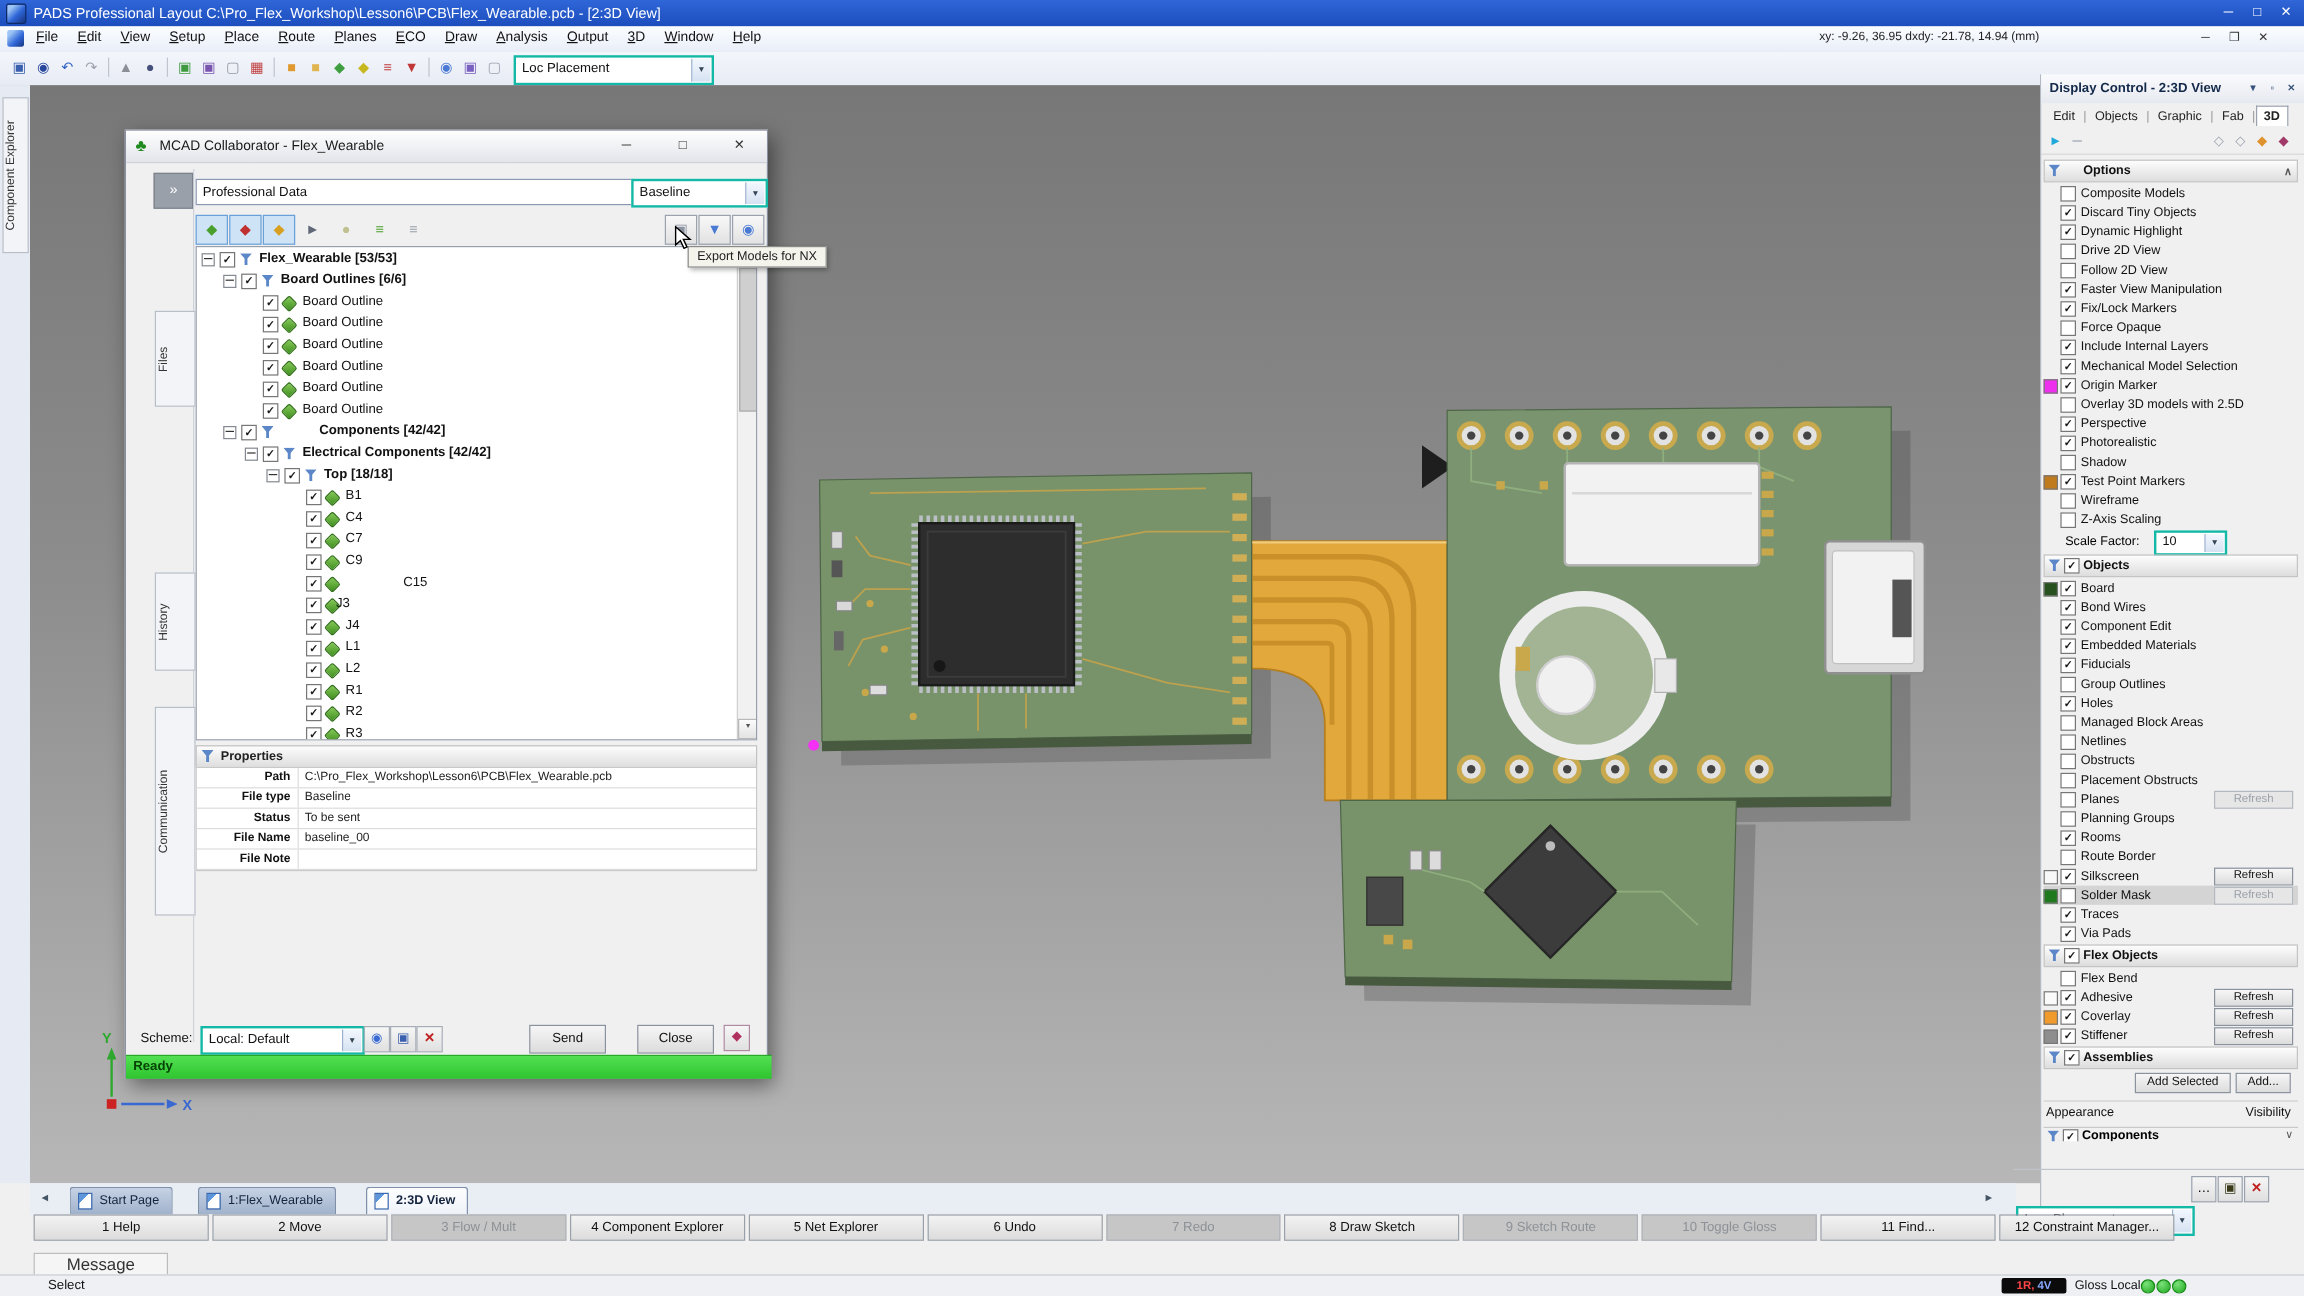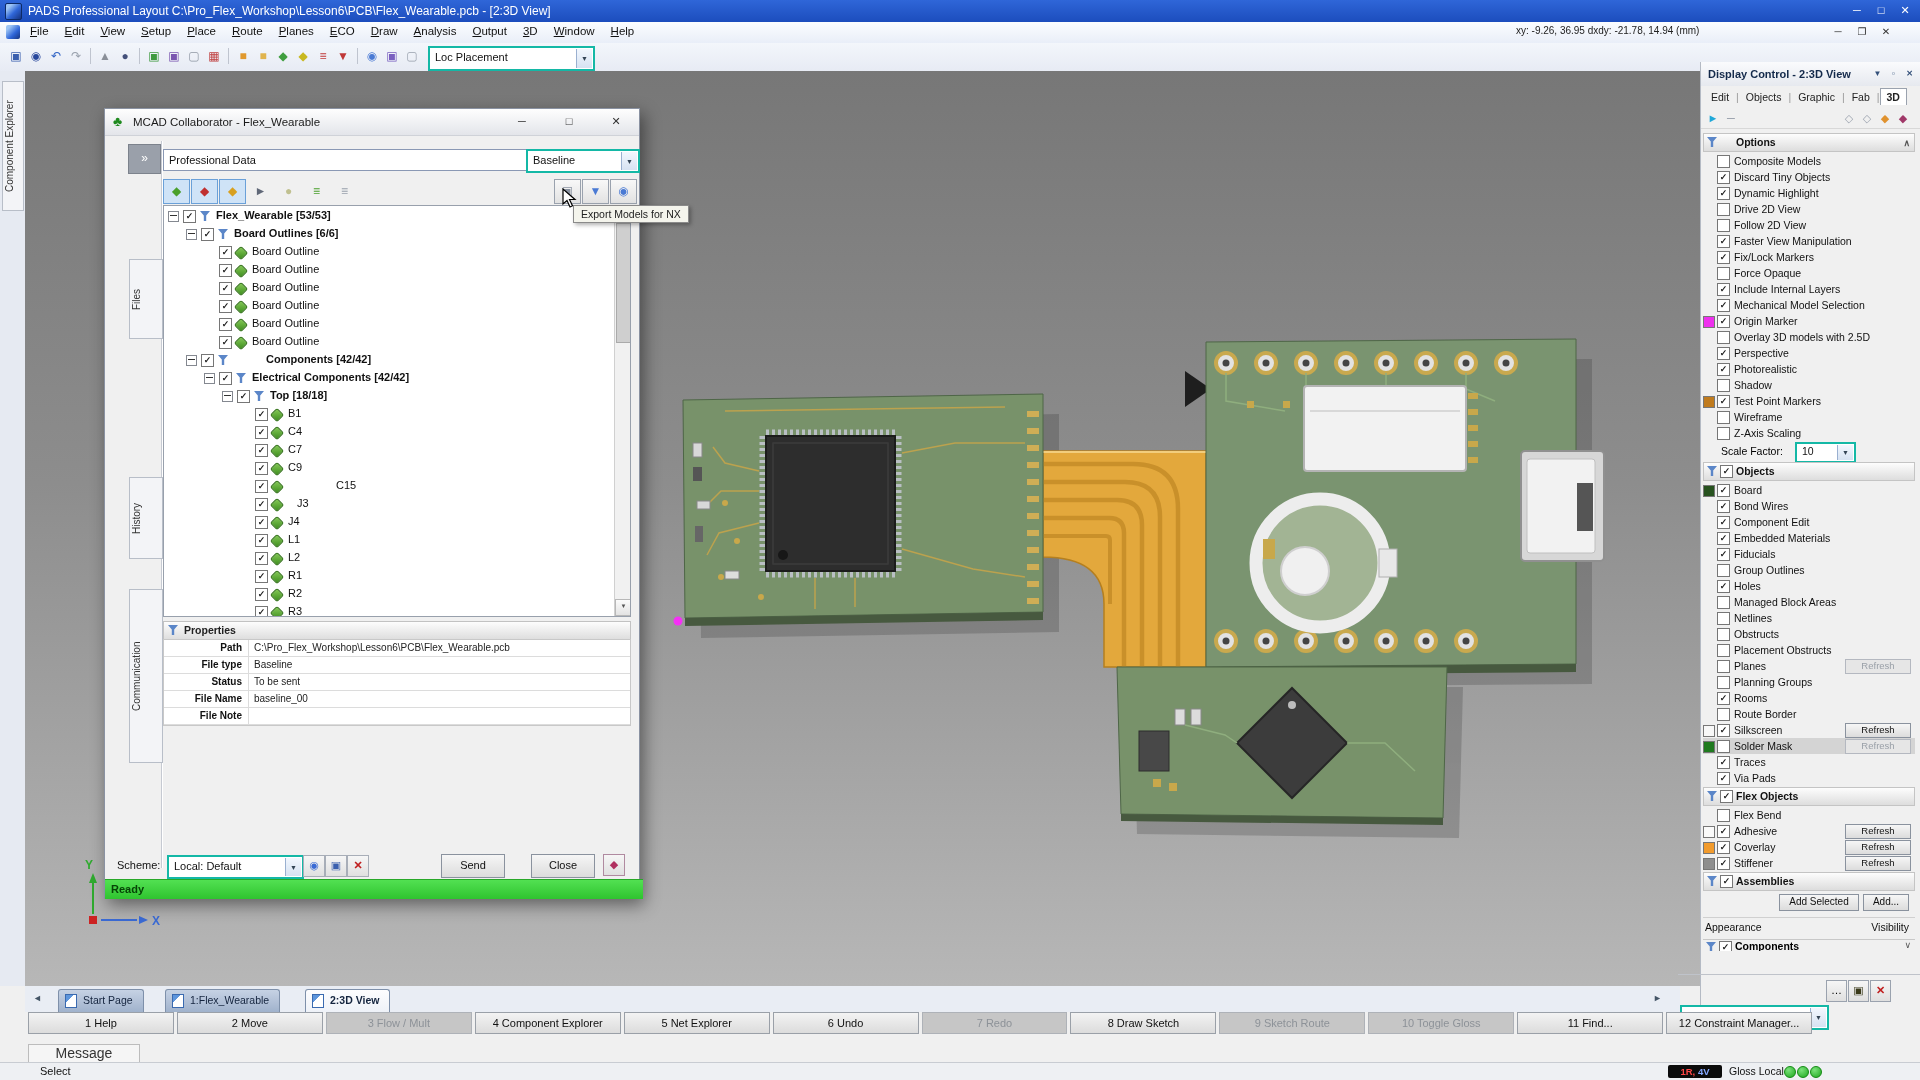--- a/index.html
+++ b/index.html
@@ -471,21 +471,21 @@
             <span class="tlabel " style="left:124px;">C9</span>
           </div>
           <div class="trow" style="top:272px;left:0;right:16px;">
             <span class="cb" style="left:91px;top:2px;position:absolute;">✓</span>
             <span class="gd" style="left:108px;top:4px;position:absolute;"></span>
             <span class="tlabel " style="left:124px;margin-left:48px;">C15</span>
           </div>
           <div class="trow" style="top:290px;left:0;right:16px;">
             <span class="cb" style="left:91px;top:2px;position:absolute;">✓</span>
             <span class="gd" style="left:108px;top:4px;position:absolute;"></span>
-            <span class="tlabel " style="left:133px;">J3</span>
+            <span class="tlabel " style="left:116px;">J3</span>
           </div>
           <div class="trow" style="top:308px;left:0;right:16px;">
             <span class="cb" style="left:91px;top:2px;position:absolute;">✓</span>
             <span class="gd" style="left:108px;top:4px;position:absolute;"></span>
             <span class="tlabel " style="left:124px;">J4</span>
           </div>
           <div class="trow" style="top:326px;left:0;right:16px;">
             <span class="cb" style="left:91px;top:2px;position:absolute;">✓</span>
             <span class="gd" style="left:108px;top:4px;position:absolute;"></span>
             <span class="tlabel " style="left:124px;">L1</span>

